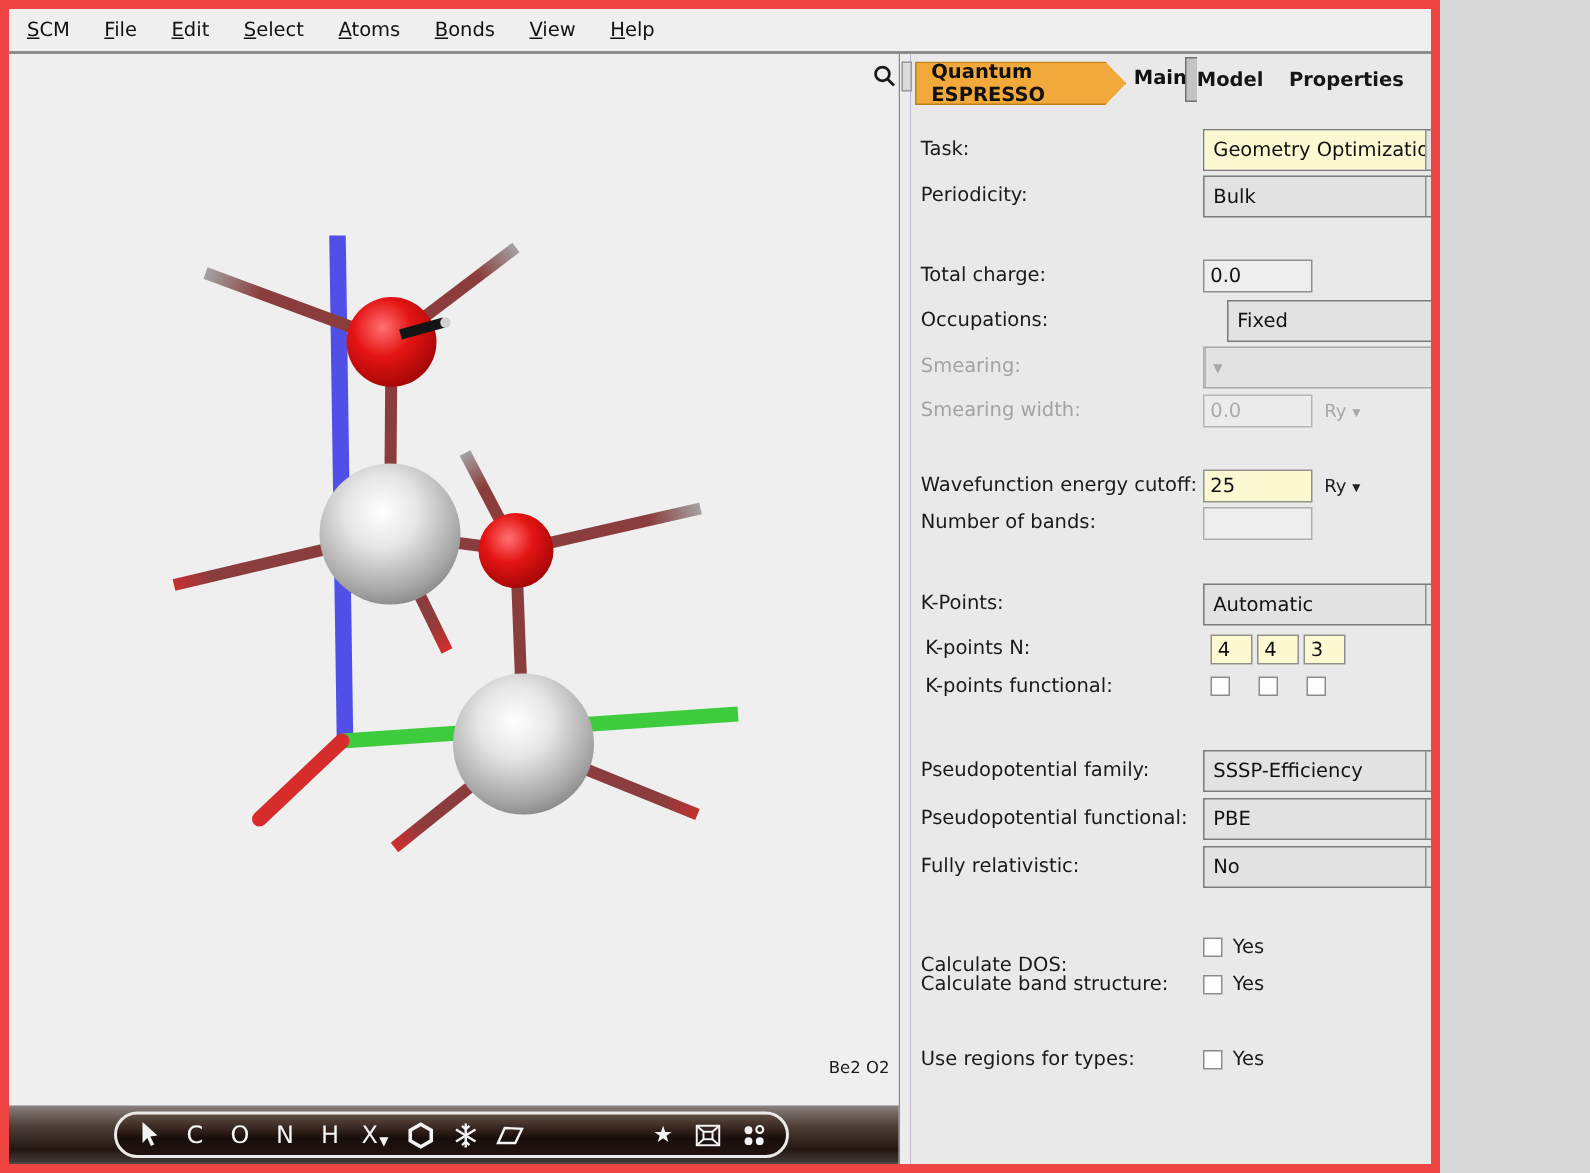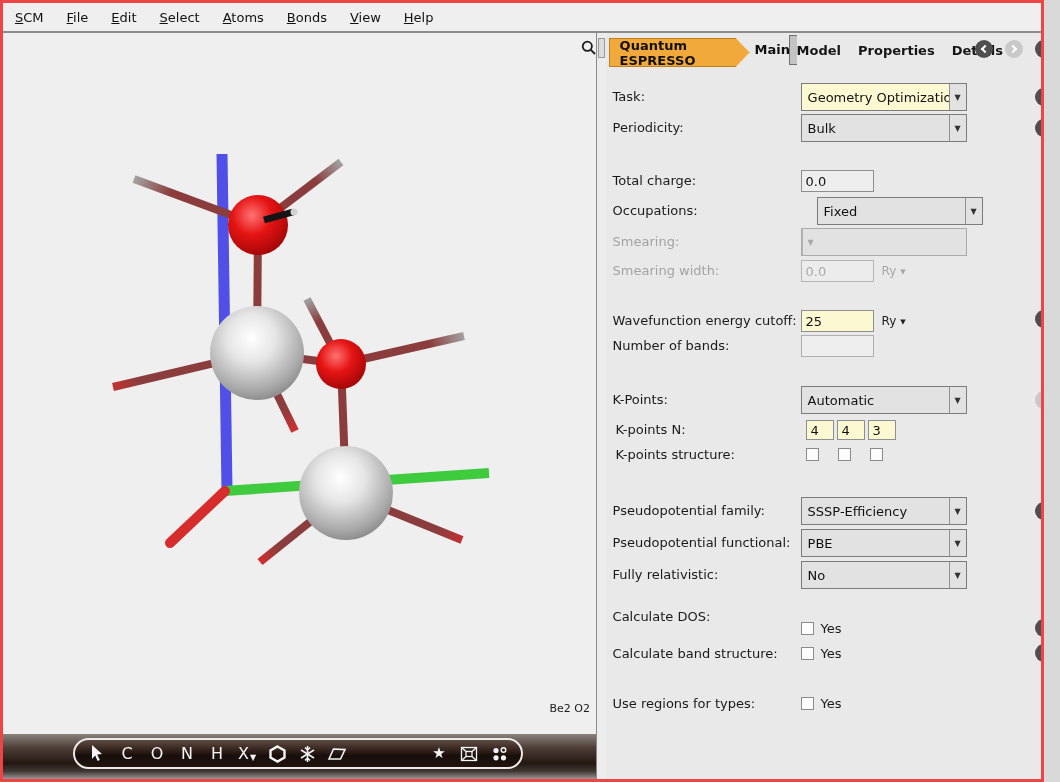--- a/index.html
+++ b/index.html
@@ -1,19 +1,19 @@
 <!DOCTYPE html>
 <html><head>
 <meta charset="utf-8">
 <style>
   * { box-sizing: border-box; margin: 0; padding: 0; }
   html,body { background:#d9d9d9; }
   body { font-family: "DejaVu Sans", "Liberation Sans", sans-serif; }
-  .window { width:1044px; height:782px; position:relative; background:#4c1d95;
-            border:3px solid #ef4444; overflow:hidden; }
+  .window { width:960px; height:782px; position:relative; background:#4c1d95;
+            border:6px solid #ef4444; overflow:hidden; }
 
   
   .menubar { height:30px; background:#efefef; border-bottom:2px solid #8c8c8c;
              display:flex; align-items:center; padding-left:8px; gap:15px; }
   .menu-item { display:inline-block; font-size:13px; color:#111; padding:2px 4px; cursor:default; }
   .menu-item::first-letter { text-decoration: underline; }
 
   
   .main { display:flex; height:750px; }
 
@@ -331,21 +331,21 @@
         </div>
         <div class="navc dis" style="left:429px;top:358px">
             <span class="chev right"></span>
           </div>
 
         <span class="flabel" style="left:10px;top:389px">K-points N:</span>
         <input class="tin yellow small" style="left: 200px; top: 387px;" readonly="" value="4">
         <input class="tin yellow small" style="left: 231px; top: 387px;" readonly="" value="4">
         <input class="tin yellow small" style="left: 262px; top: 387px;" readonly="" value="3">
 
-        <span class="flabel" style="left:10px;top:414px">K-points structure:</span>
+        <span class="flabel" style="left:10px;top:414px">K-points functional:</span>
         <div class="cb" style="left:200px;top:415px"></div>
         <div class="cb" style="left:232px;top:415px"></div>
         <div class="cb" style="left:264px;top:415px"></div>
 
         <span class="flabel" style="left:7px;top:470px">Pseudopotential family:</span>
         <div class="dd" style="left:195px;top:464px">
           <span class="txt">SSSP-Efficiency</span>
             <span class="arr">▼</span>
         </div>
         <div class="navc" style="left:429px;top:469px">
@@ -357,21 +357,21 @@
           <span class="txt">PBE</span>
             <span class="arr">▼</span>
         </div>
 
         <span class="flabel" style="left:7px;top:534px">Fully relativistic:</span>
         <div class="dd" style="left:195px;top:528px">
           <span class="txt">No</span>
             <span class="arr">▼</span>
         </div>
 
-        <span class="flabel" style="left:7px;top:576px">Calculate DOS:</span>
+        <span class="flabel" style="left:7px;top:600px">Calculate DOS:</span>
         <div class="cb" style="left:195px;top:589px"></div>
         <span class="cb-label" style="left:215px;top:588px">Yes</span>
         <div class="navc" style="left:429px;top:586px">
             <span class="chev right"></span>
           </div>
 
         <span class="flabel" style="left:7px;top:613px">Calculate band structure:</span>
         <div class="cb" style="left:195px;top:614px"></div>
         <span class="cb-label" style="left:215px;top:613px">Yes</span>
         <div class="navc" style="left:429px;top:611px">

